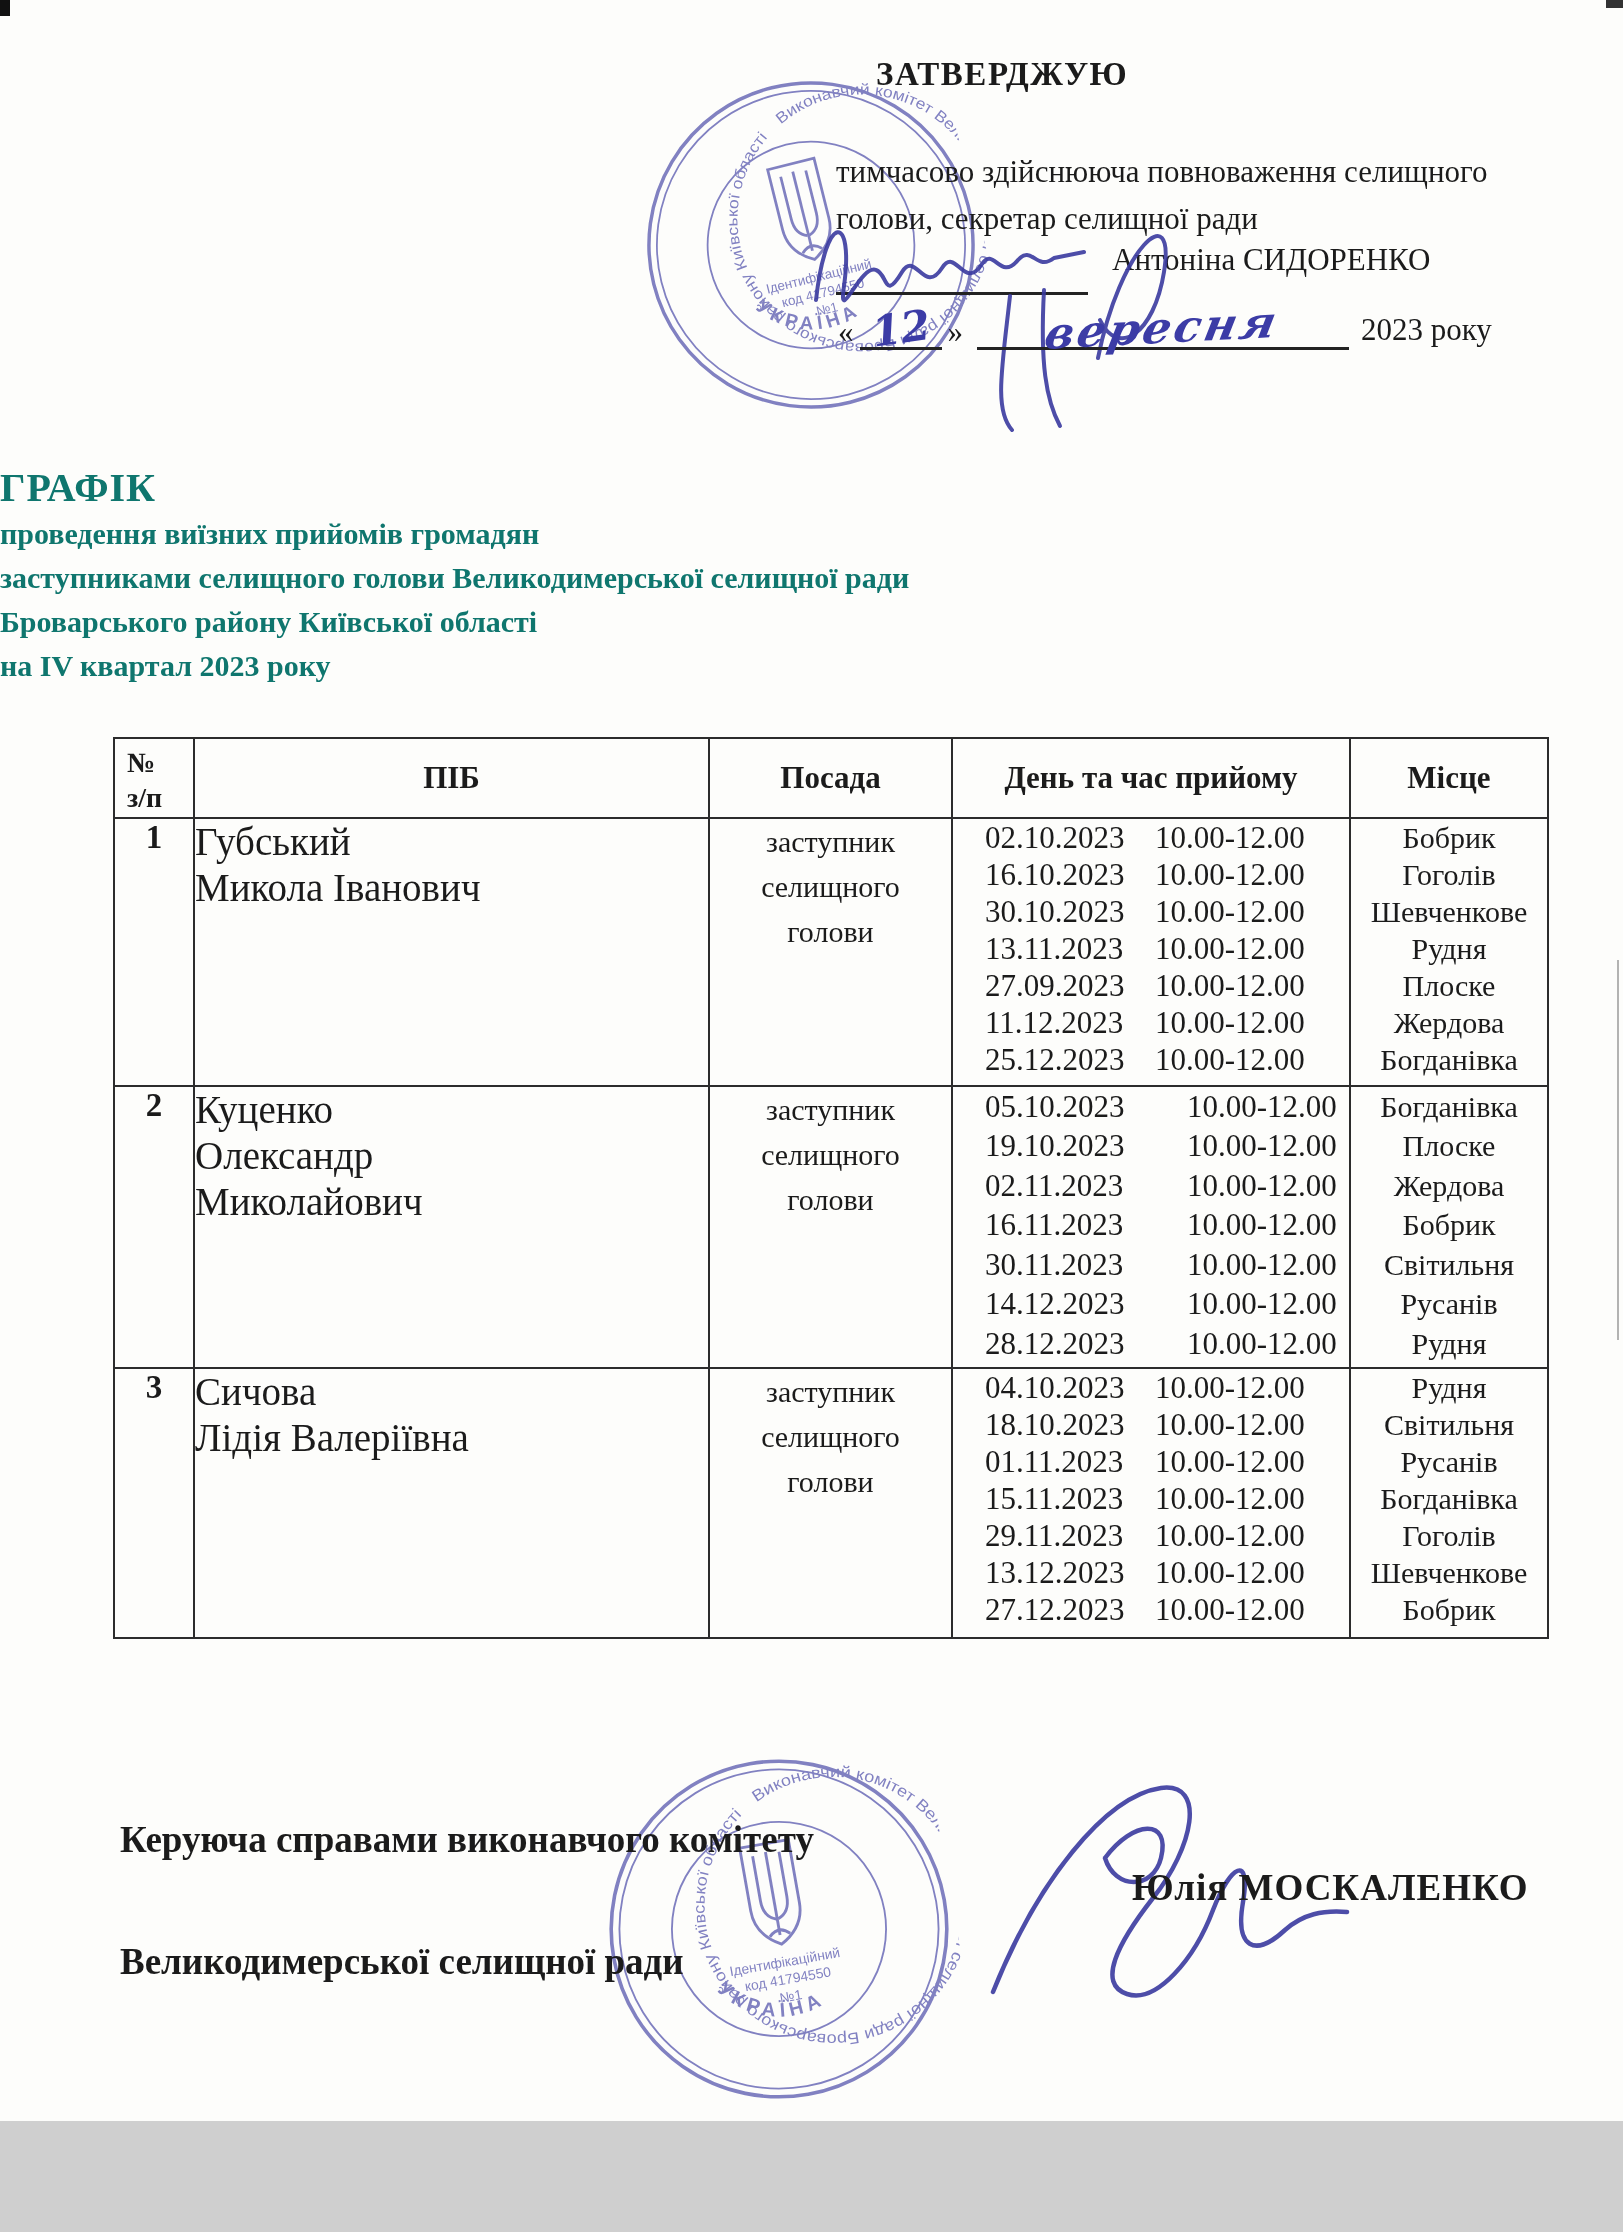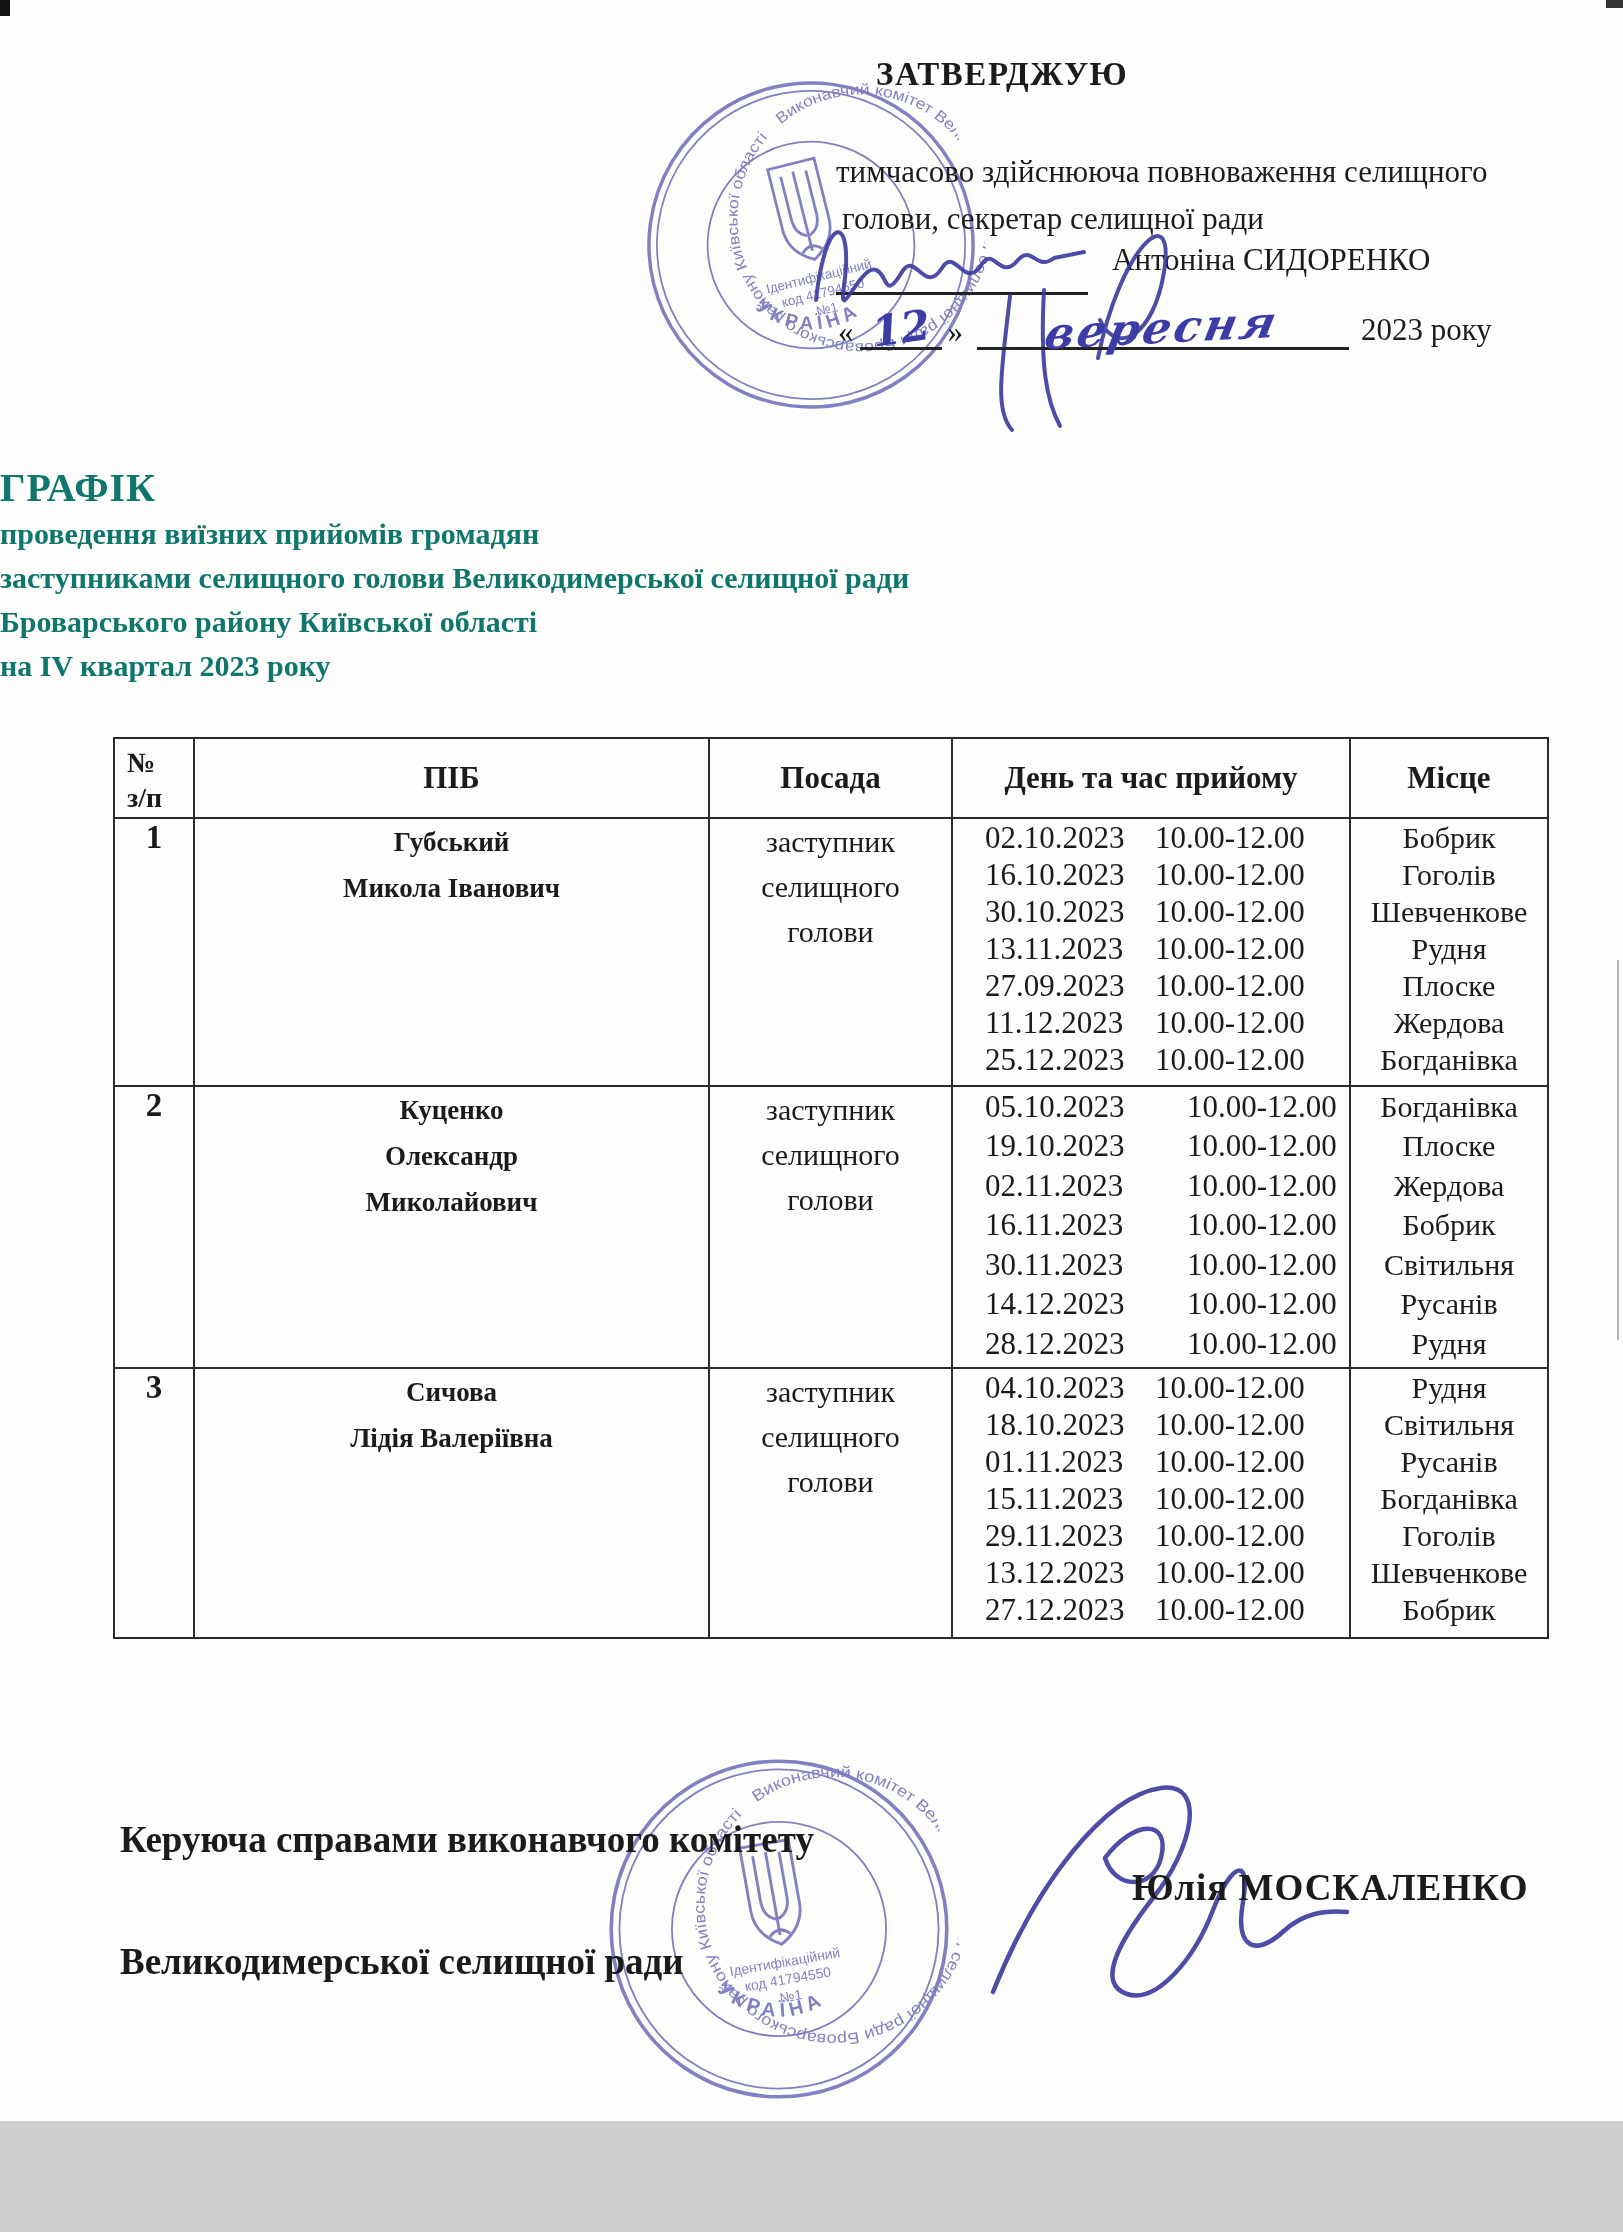--- a/index.html
+++ b/index.html
@@ -2,21 +2,21 @@
 <html><head>
 <meta charset="utf-8">
 <style>
   html,body{margin:0;padding:0;background:#cfcfcf;}
   .page{position:relative;width:1623px;height:2121px;background:#fdfdfb;overflow:hidden;
         font-family:"Liberation Serif",serif;color:#1b1b1b;}
 
   
   .appr-head{position:absolute;left:876px;top:56px;font-size:33px;font-weight:bold;letter-spacing:1.5px;}
   .appr-l1{position:absolute;left:836px;top:154px;font-size:31px;}
-  .appr-l2{position:absolute;left:836px;top:201px;font-size:31px;margin-left:6px;}
+  .appr-l2{position:absolute;left:836px;top:201px;font-size:31px;}
   .appr-name{position:absolute;left:1112px;top:242px;font-size:31px;}
   .sig-underline{position:absolute;left:836px;top:292px;width:252px;height:3px;background:#232323;}
   .date-line{position:absolute;left:838px;top:296px;display:flex;align-items:flex-end;font-size:31px;}
   .u-seg{display:inline-block;border-bottom:3px solid #232323;text-align:center;}
   .u-seg.day{width:82px;margin:0 6px;}
   .u-seg.month{width:372px;margin:0 12px 0 14px;}
   .hw{font-family:"DejaVu Serif",serif;font-style:italic;font-weight:bold;color:#3c3ca6;}
   .hw-day{font-size:42px;display:inline-block;transform:rotate(-8deg) translateY(6px);}
   .hw-month{font-size:44px;display:inline-block;transform:skewX(-14deg) rotate(-3deg) translateY(6px);letter-spacing:3px;}
   .year{padding-bottom:2px;}
@@ -29,21 +29,21 @@
   
   .sched-table{position:absolute;left:113px;top:737px;width:1434px;border-collapse:collapse;table-layout:fixed;}
   .sched-table th,.sched-table td{border:2.5px solid #2c2c2c;padding:0;}
   .sched-table thead tr{height:80px;}
   .sched-table th{font-weight:bold;font-size:31px;text-align:center;vertical-align:middle;}
   th.h-num{font-size:28px;text-align:left;vertical-align:top;padding:6px 0 0 12px;line-height:1.25;font-weight:bold;}
   .sched-table tbody td{vertical-align:top;}
   tr.r1{height:268px;} tr.r2{height:282px;} tr.r3{height:270px;}
   .cell-num{font-weight:bold;font-size:33px;text-align:center;padding-top:8px;}
   .cell-fio{padding-top:10px;}
-  .name-line{font-weight:bold;font-size:27px;line-height:46px;text-align:center;}
+  .name-line{font-weight:normal;font-size:39px;line-height:46px;}
   .cell-pos{padding-top:12px;}
   .pos-line{font-size:30px;line-height:45px;text-align:center;}
   .cell-sch{padding-top:6px;}
   .sched-line{height:37px;display:flex;align-items:center;padding-left:32px;font-size:31px;}
   .sched-date{width:170px;}
   .cell-pla{padding-top:6px;}
   .place-line{height:37px;display:flex;align-items:center;justify-content:center;font-size:30px;}
   tbody tr.r2 .sched-line,tbody tr.r2 .place-line{height:39.5px;gap:32px;}
 
   

